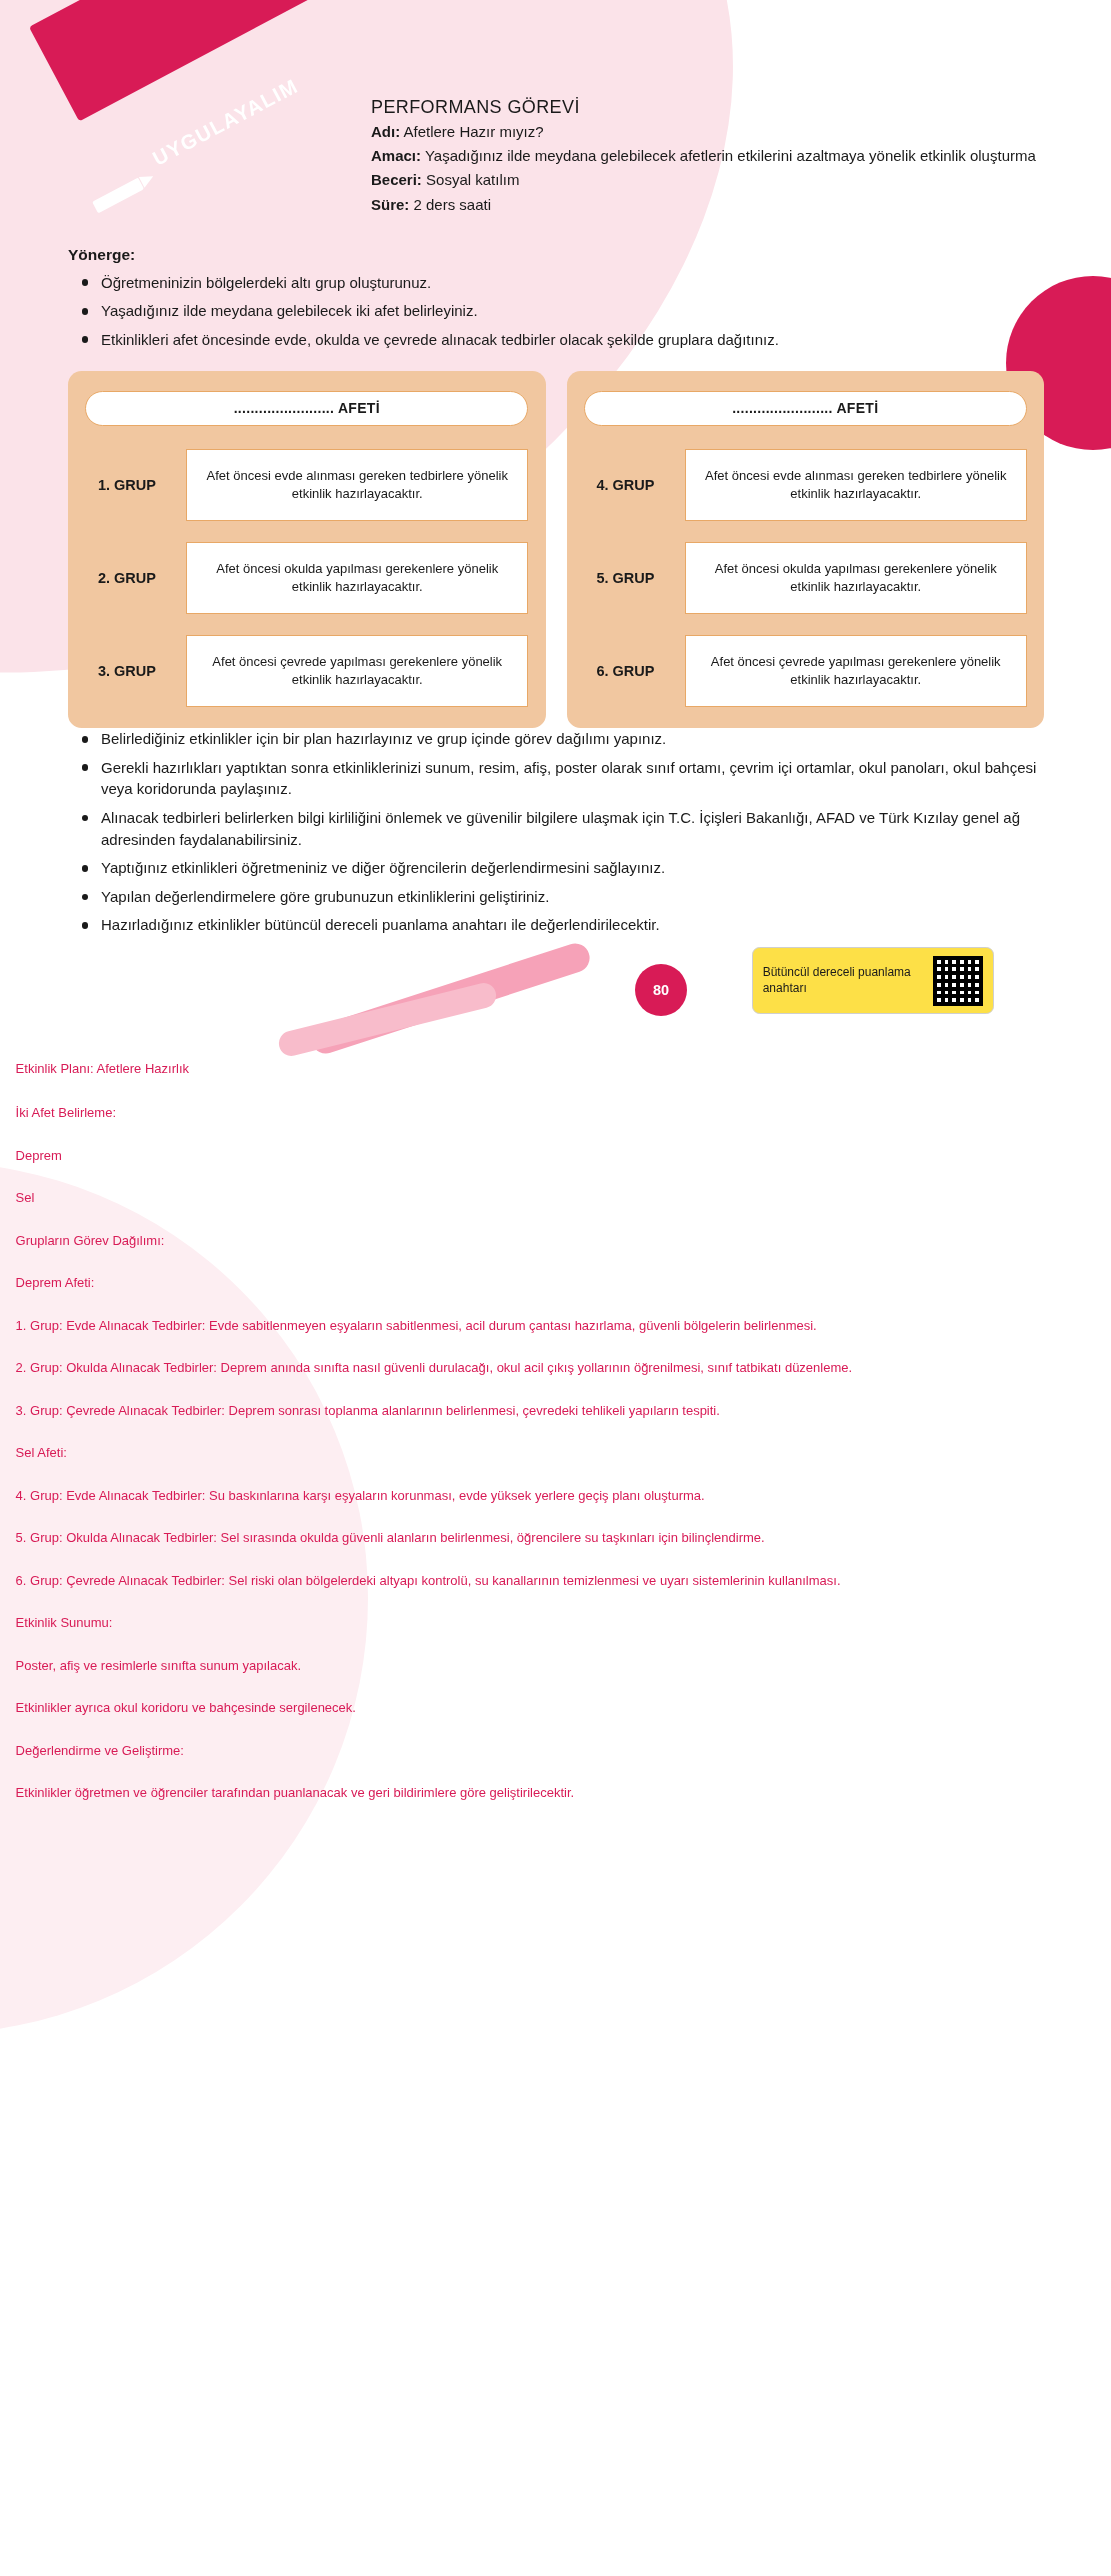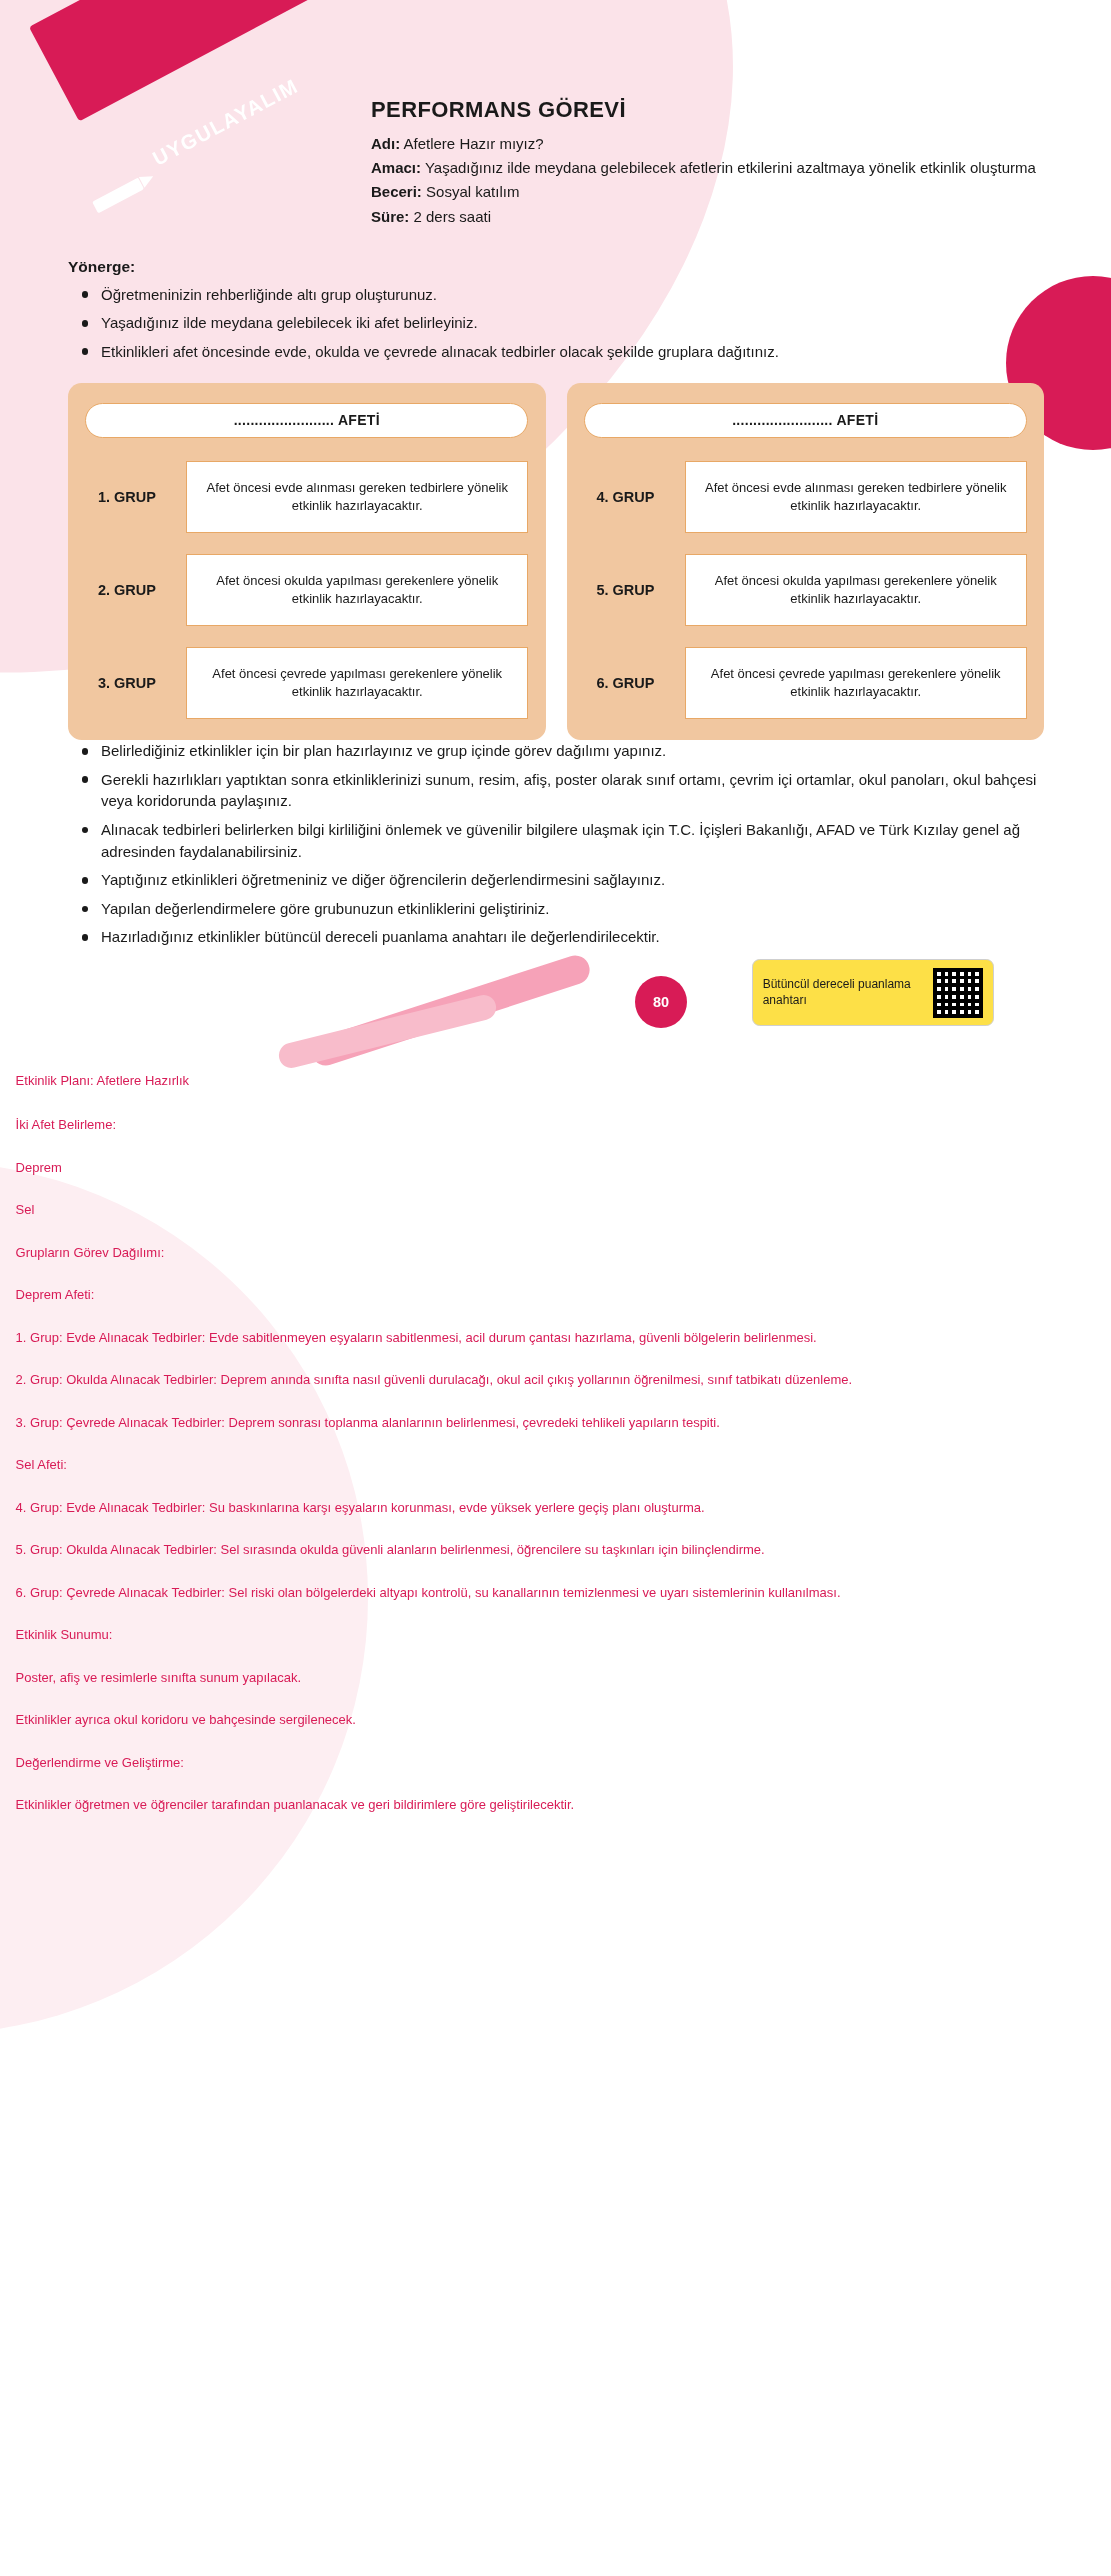--- a/index.html
+++ b/index.html
@@ -80,21 +80,21 @@
     right:-13.6px; top:0;
     border-left:13.6px solid #ffffff;
     border-top:6.3px solid transparent;
     border-bottom:6.3px solid transparent;
   }
 
   
   .page { position:relative; z-index:5; padding:0 68px; }
 
   .header-block { margin-left:303px; padding-top:97px; }
-  .perf-title { font-size:22px; font-weight:bold; letter-spacing:0.4px; margin-bottom:10px; }
+  .perf-title { font-size:18px; font-weight:normal; letter-spacing:0.4px; margin-bottom:3px; }
   .meta-line { font-size:15px; line-height:1.42; margin-bottom:2.9px; }
   .meta-line b { font-weight:bold; }
 
   .yonerge { margin-top:31px; }
   .yonerge-title { font-size:15.5px; font-weight:bold; margin-bottom:7.7px; }
 
   ul.bullets { list-style:none; margin:0; padding:0; }
   ul.bullets li {
     position:relative;
     padding-left:33px;
@@ -261,21 +261,21 @@
     </div>
     <div class="meta-line">
       <b>Süre:</b>
       <span>2 ders saati</span>
     </div>
   </div>
 
   <div class="yonerge">
     <div class="yonerge-title">Yönerge:</div>
     <ul class="bullets">
-      <li>Öğretmeninizin rehberliğinde altı grup oluşturunuz.</li>
+      <li>Öğretmeninizin bölgelerdeki altı grup oluşturunuz.</li>
       <li>Yaşadığınız ilde meydana gelebilecek iki afet belirleyiniz.</li>
       <li>Etkinlikleri afet öncesinde evde, okulda ve çevrede alınacak tedbirler olacak şekilde gruplara dağıtınız.</li>
     </ul>
   </div>
 
   <div class="groups-wrap">
 
     <div class="group-col">
       <div class="afet-head">........................ AFETİ</div>
 

